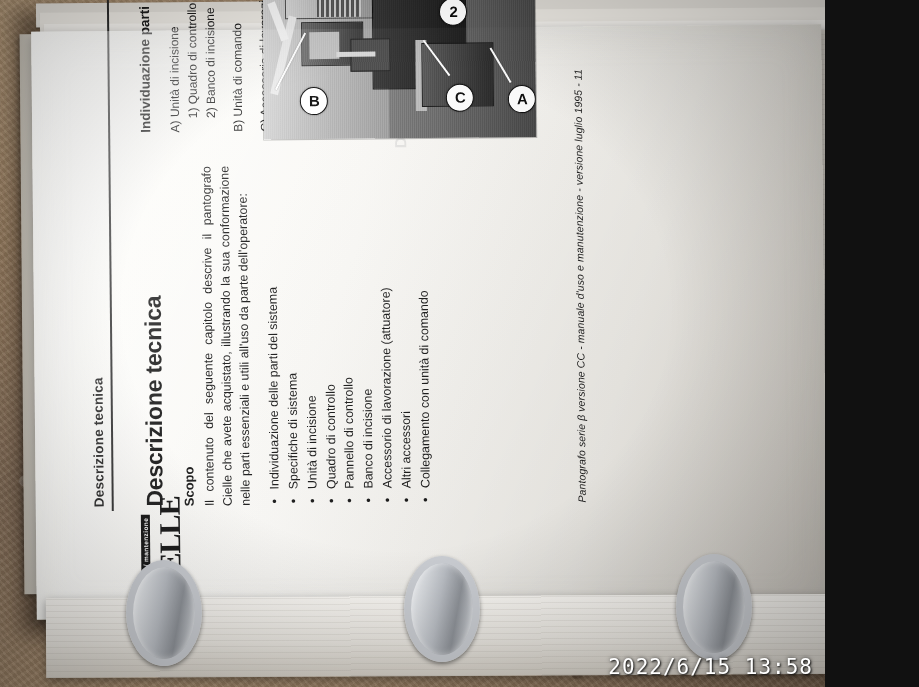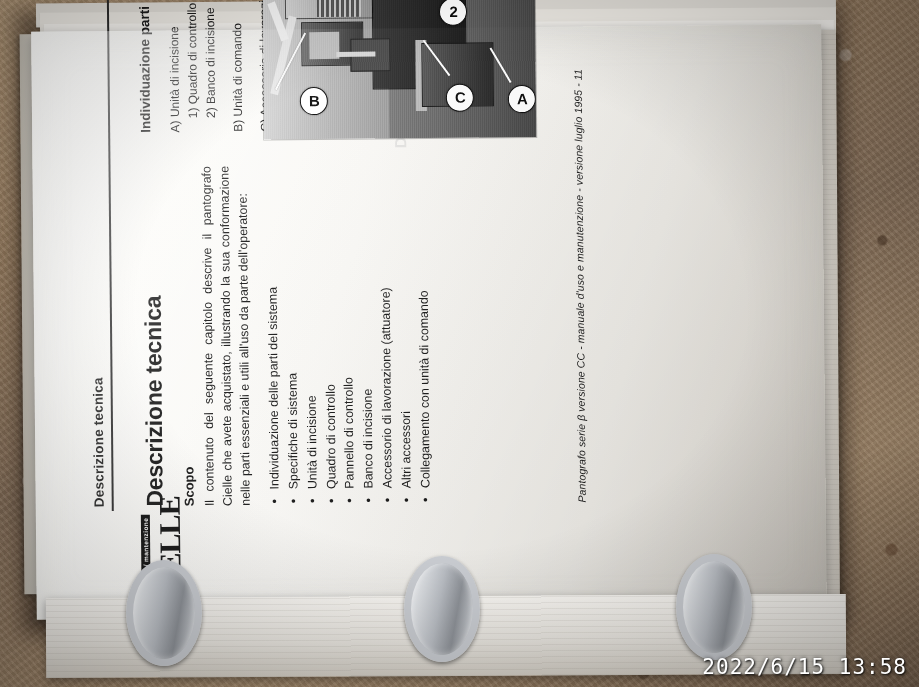--- a/index.html
+++ b/index.html
@@ -5,21 +5,21 @@
   html, body {
     margin: 0;
     padding: 0;
     background: #111;
   }
   body {
     font-family: "Liberation Sans", sans-serif;
   }
   #photo {
     position: relative;
-    width: 919px;
+    width: 825px;
     height: 687px;
     overflow: hidden;
     background: #6b5a47;
   }
 
   
   .granite {
     position: absolute;
     inset: 0;
     background-color: #9a7f63;

